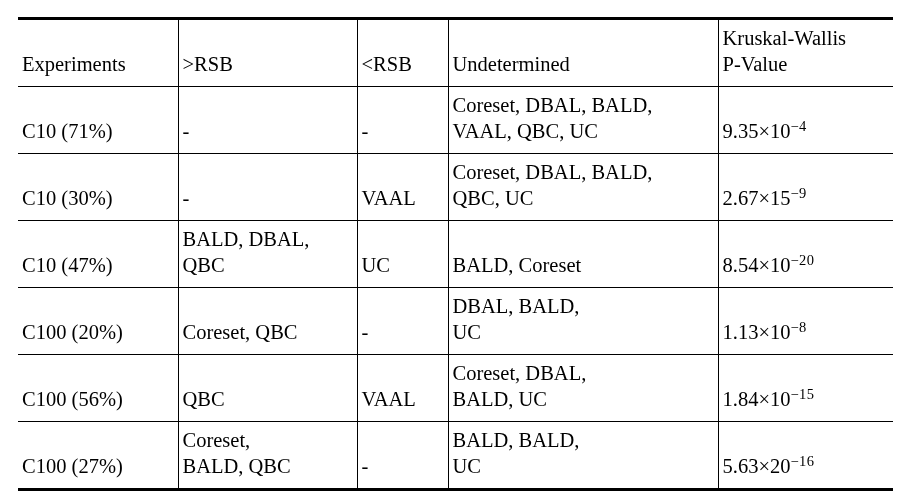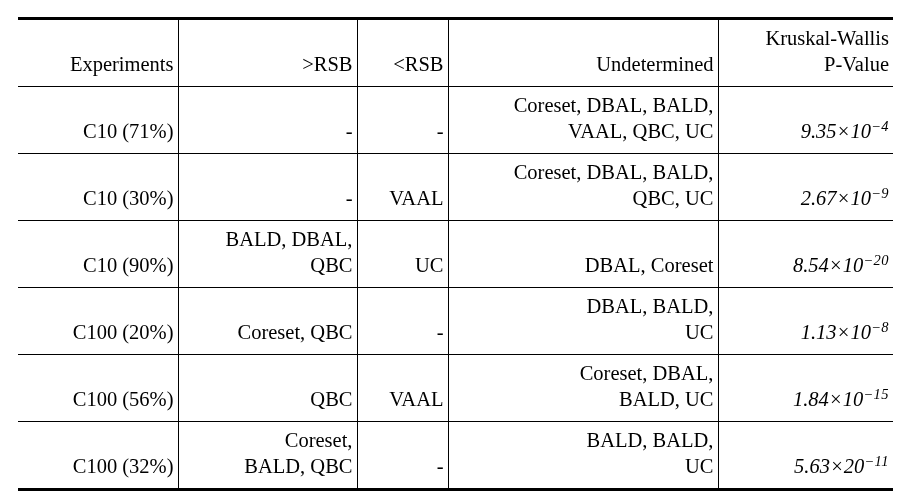--- a/index.html
+++ b/index.html
@@ -30,36 +30,36 @@
   }
   col.c-exp  { width: 160px; }
   col.c-gt   { width: 179px; }
   col.c-lt   { width: 91px;  }
   col.c-und  { width: 270px; }
   col.c-pval { width: 175px; }
 
   tr { border-bottom: 1.5px solid #000000; }
 
   th, td {
-    text-align: right;
+    text-align: left;
     vertical-align: bottom;
     font-weight: normal;
     font-size: 20.5px;
     line-height: 26px;
     padding: 5px 4px 9px 4px;
     white-space: pre-line;
     overflow: hidden;
   }
   th:not(:first-child), td:not(:first-child) {
     border-left: 1.5px solid #000000;
   }
   thead tr { height: 60px; }
   tbody tr { height: 64px; }
 
-  td.pval { white-space: nowrap; font-style: italic; }
+  td.pval { white-space: nowrap; }
   sup.exp {
     font-size: 14.5px;
     line-height: 0;
     vertical-align: 7px;
     letter-spacing: 0.5px;
   }
 </style>
 </head>
 <body>
 
@@ -90,50 +90,50 @@
         <td>Coreset, DBAL, BALD,
 VAAL, QBC, UC</td>
         <td class="pval"><span>9.35×10</span><sup class="exp">−4</sup></td>
       </tr>
       <tr>
         <td>C10 (30%)</td>
         <td>-</td>
         <td>VAAL</td>
         <td>Coreset, DBAL, BALD,
 QBC, UC</td>
-        <td class="pval"><span>2.67×10</span><sup class="exp">−9</sup></td>
+        <td class="pval"><span>2.67×15</span><sup class="exp">−9</sup></td>
       </tr>
       <tr>
-        <td>C10 (90%)</td>
+        <td>C10 (47%)</td>
         <td>BALD, DBAL,
 QBC</td>
         <td>UC</td>
-        <td>DBAL, Coreset</td>
+        <td>BALD, Coreset</td>
         <td class="pval"><span>8.54×10</span><sup class="exp">−20</sup></td>
       </tr>
       <tr>
         <td>C100 (20%)</td>
         <td>Coreset, QBC</td>
         <td>-</td>
         <td>DBAL, BALD,
 UC</td>
         <td class="pval"><span>1.13×10</span><sup class="exp">−8</sup></td>
       </tr>
       <tr>
         <td>C100 (56%)</td>
         <td>QBC</td>
         <td>VAAL</td>
         <td>Coreset, DBAL,
 BALD, UC</td>
         <td class="pval"><span>1.84×10</span><sup class="exp">−15</sup></td>
       </tr>
       <tr>
-        <td>C100 (32%)</td>
+        <td>C100 (27%)</td>
         <td>Coreset,
 BALD, QBC</td>
         <td>-</td>
         <td>BALD, BALD,
 UC</td>
-        <td class="pval"><span>5.63×20</span><sup class="exp">−11</sup></td>
+        <td class="pval"><span>5.63×20</span><sup class="exp">−16</sup></td>
       </tr>
     </tbody>
   </table>
 </div>
 
 </body></html>

